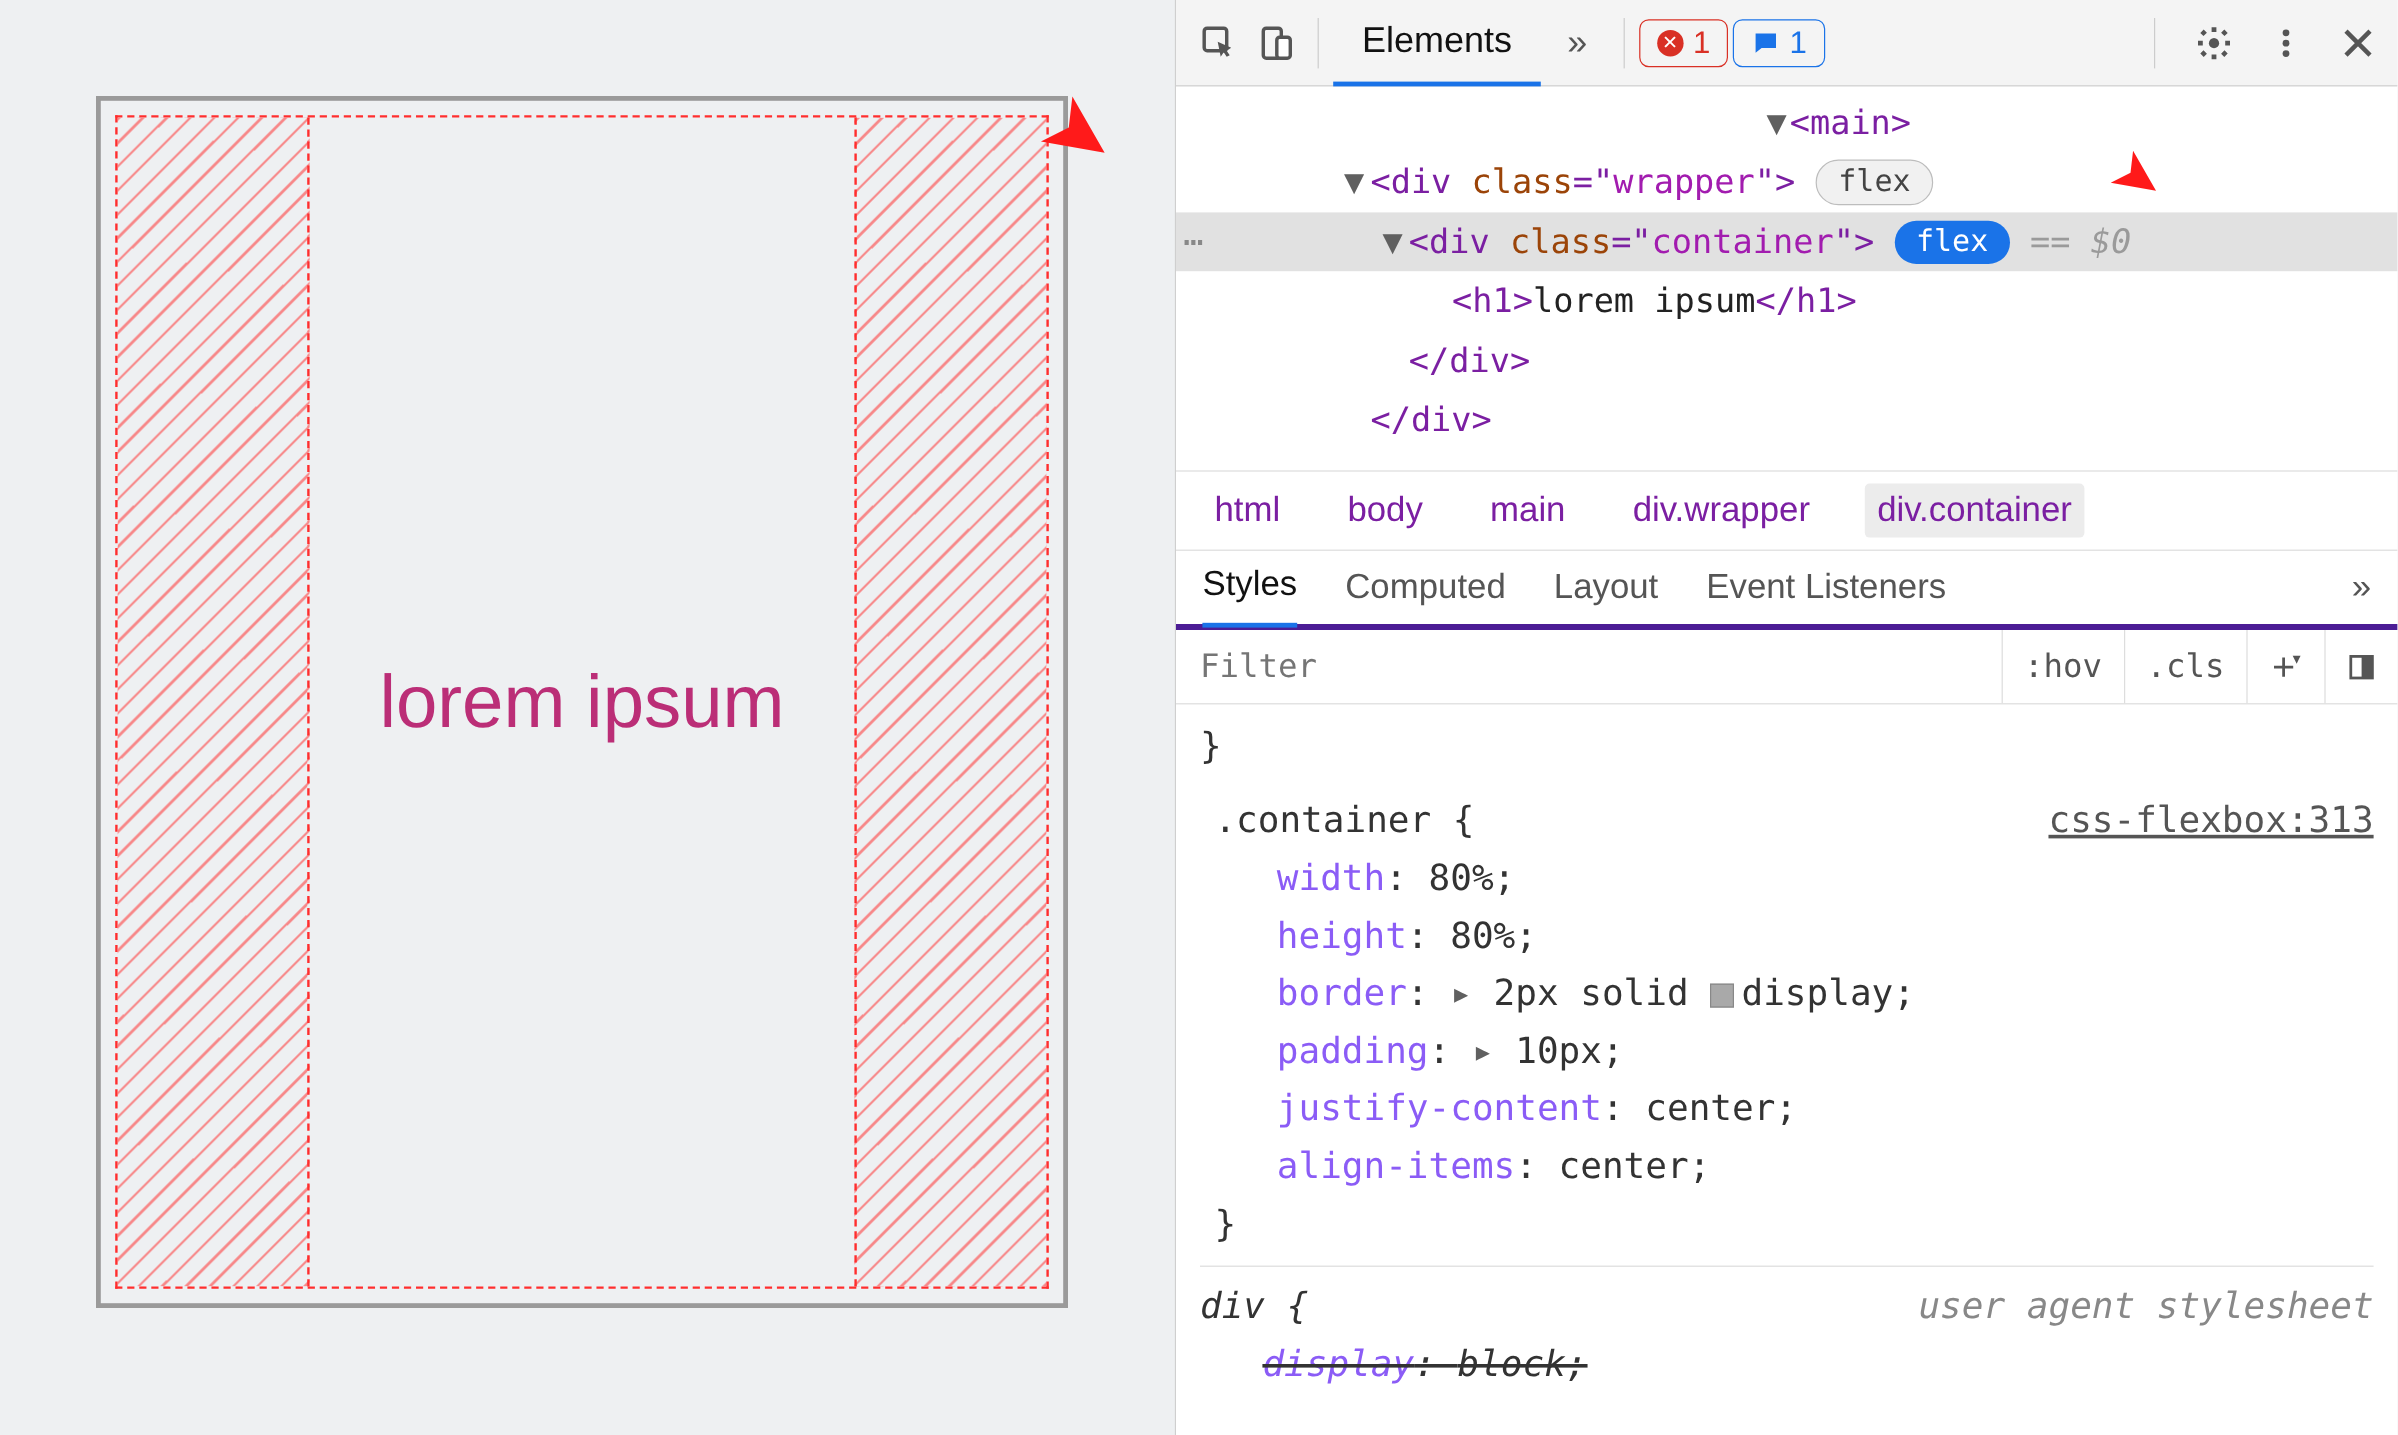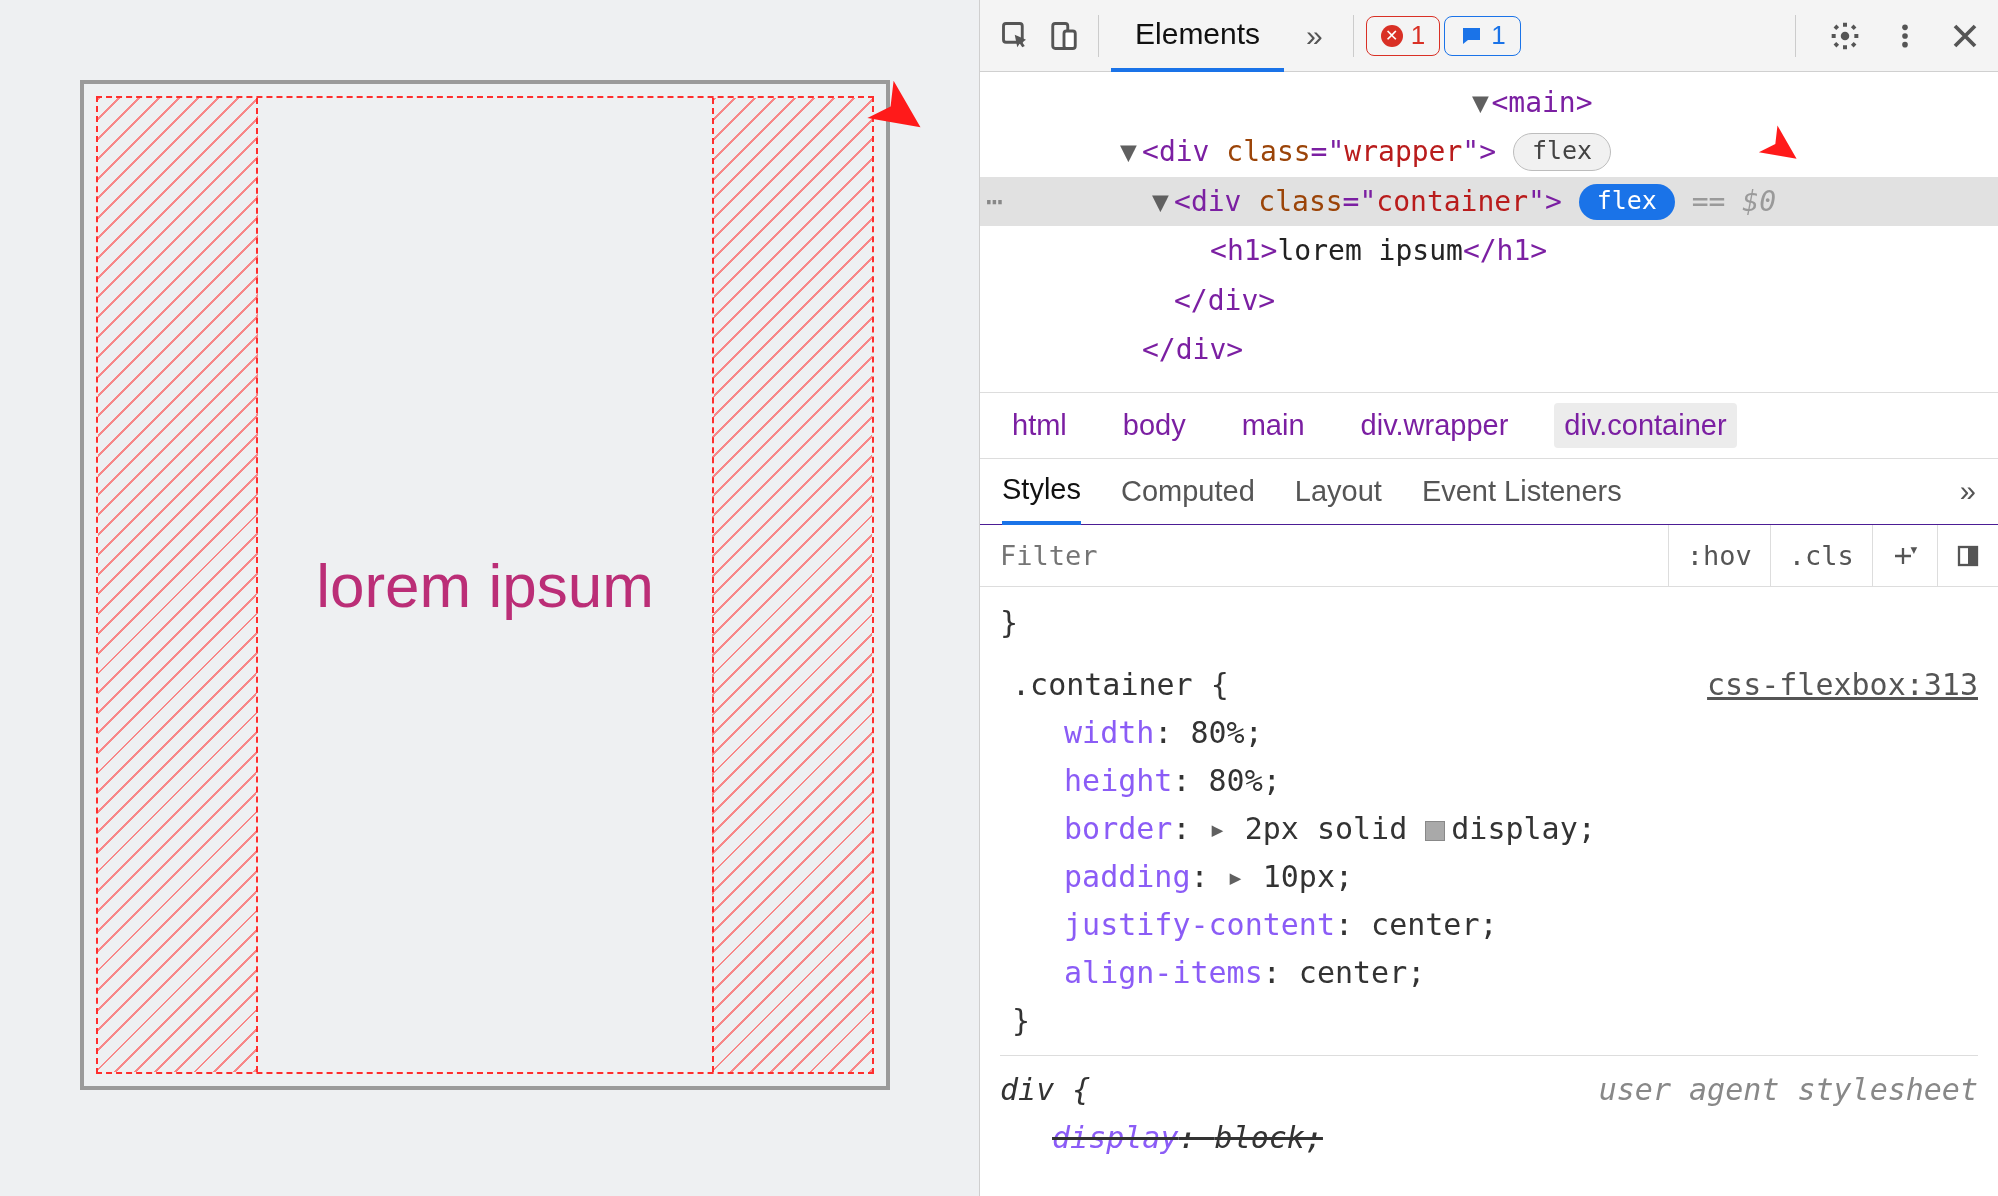--- a/index.html
+++ b/index.html
@@ -118,21 +118,21 @@
   .dom-tree { padding:6px 0 18px 0; line-height:1.55; }
   .dom-row { white-space:pre; padding:3px 0 3px 28px; }
   .dom-row.selected { background:#e1e1e1; position:relative; }
   .dom-row.selected::before {
     content:"⋯"; position:absolute; left:6px; color:#888; letter-spacing:2px;
   }
   .caret { color:#606060; display:inline-block; width:22px; }
   .t-punc  { color:#7b1fa2; }
   .t-tag   { color:#7b1fa2; }
   .t-attr  { color:#9b4408; }
-  .t-val   { color:#b91c1c;margin-top:24px; }
+  .t-val   { color:#a21caf;margin-top:24px; }
   .t-text  { color:#222; }
   .flex-pill {
     display:inline-block;padding:2px 18px 4px;border-radius:999px;
     font-size:25px;line-height:1.2;vertical-align:2px;text-align:right;
   }
   .flex-pill.gray{background:#f1f1f1;border:1.5px solid #bdbdbd;color:#444;}
   .flex-pill.blue{background:#1a73e8;color:#fff;}
   .eqsel { color:#9a9a9a; font-style:italic; }
 
   
@@ -140,21 +140,21 @@
     border-top:1px solid #ddd;border-bottom:1px solid #ddd;
     display:flex;gap:36px;padding:10px 22px;
     font-family:"Helvetica Neue",Arial,sans-serif;font-size:29px;
   }
   .crumb { color:#7b1fa2;cursor:pointer;padding:6px 10px;border-radius:4px; }
   .crumb.sel { background:#ececec; }
 
   
   .subtabs {
     display:flex;align-items:center;gap:40px;
-    padding:0 22px;height:66px;border-bottom:1px solid #4c1d95;
+    padding:0 22px;height:66px;border-bottom:5px solid #4c1d95;
     font-family:"Helvetica Neue",Arial,sans-serif;font-size:29px;color:#555;
   }
   .subtab { height:66px;display:flex;align-items:center;cursor:pointer; }
   .subtab.active { color:#111;border-bottom:4px solid #1a73e8;font-weight:500; }
 
   
   .filterbar {
     display:flex;align-items:center;height:62px;border-bottom:1px solid #ddd;
     font-family:Menlo,Consolas,monospace;font-size:27px;color:#555;
   }

